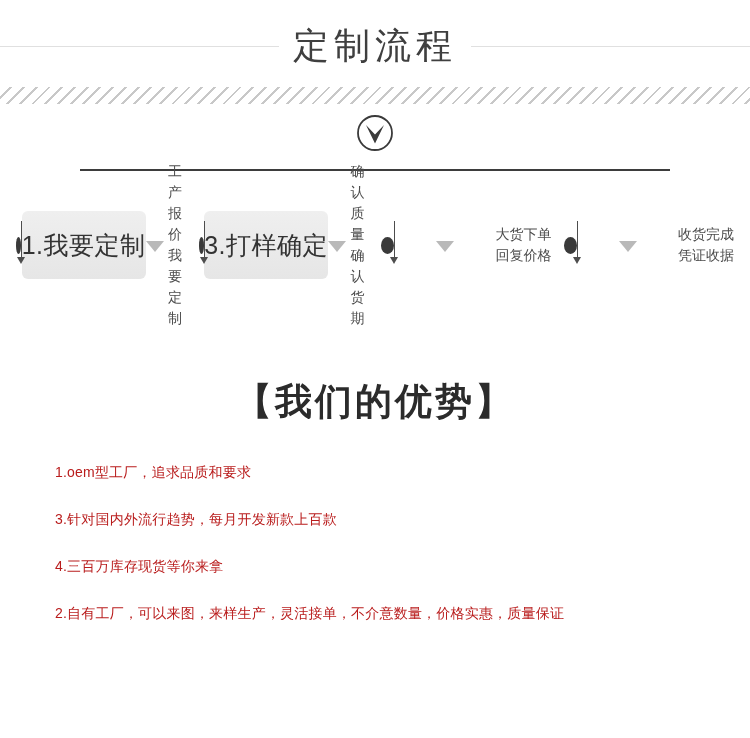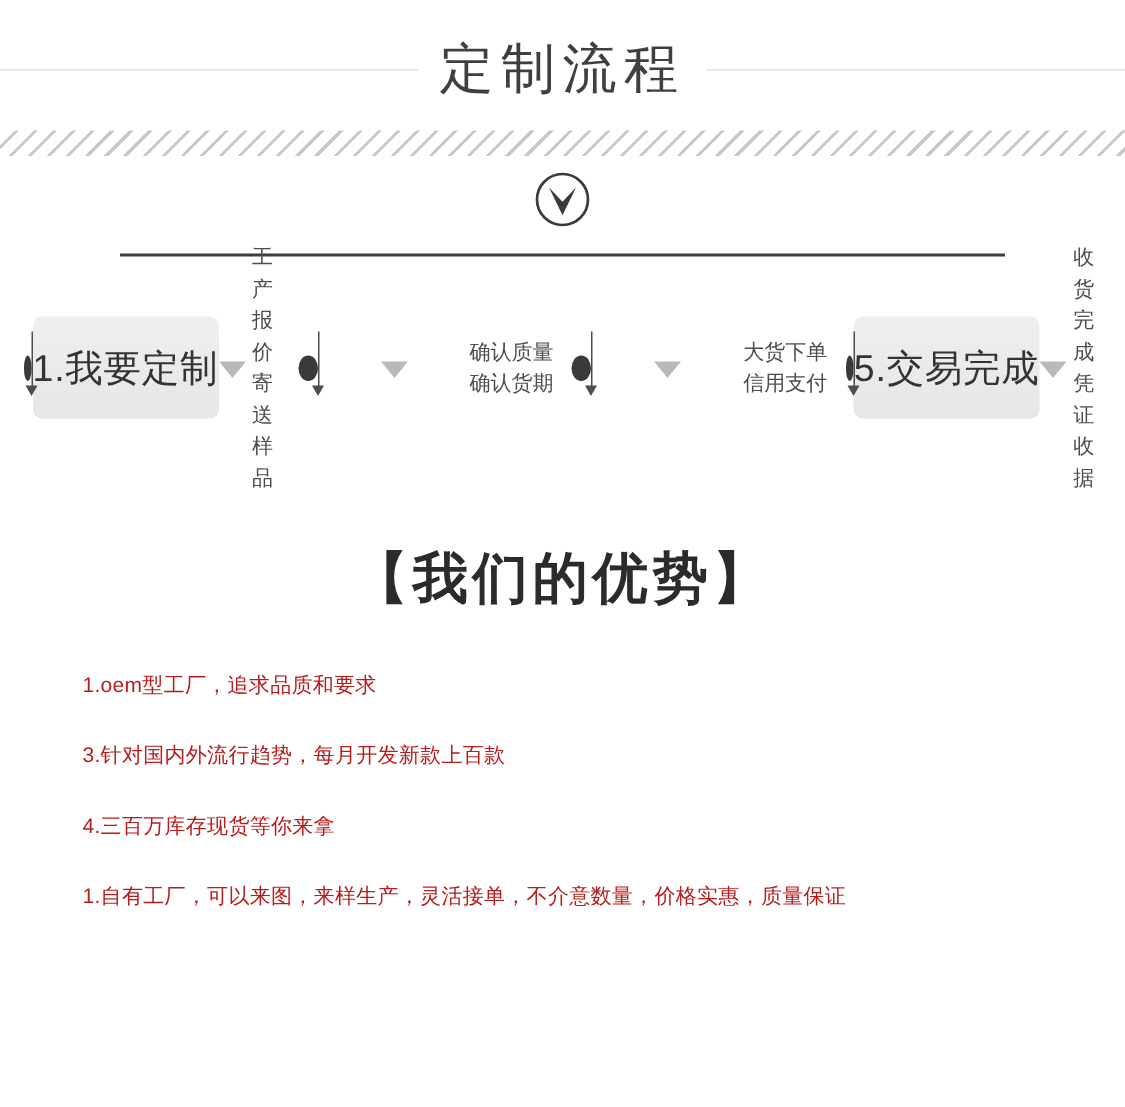--- a/index.html
+++ b/index.html
@@ -88,21 +88,21 @@
     border-right: 9px solid transparent;
     border-top: 11px solid #b9b9b9;
   }
   .note {
     font-size: 14px; line-height: 21px;
     color: #4d4d4d; text-align: center;
   }
 
   
   .adv-title {
-    margin-top: 32px;
+    margin-top: 48px;
     text-align: center;
     font-size: 37px; font-weight: 700; color: #2b2b2b;
     letter-spacing: 3px;
   }
   .adv-list {
     list-style: none;
     margin: 34px 20px 0 55px;
   }
   .adv-list li {
     font-size: 14px; color: #b91c1c;
@@ -137,61 +137,61 @@
 
     <div class="flow-col">
       <div class="dot"></div>
       <div class="stem"></div>
       <div class="step-box">
         <span>1.我要定制</span>
       </div>
       <div class="tri"></div>
       <div class="note">
         <div>工产报价</div>
-        <div>寄送样品</div>
+        <div>我要定制</div>
       </div>
     </div>
 
 
     <div class="flow-col">
       <div class="dot"></div>
       <div class="stem"></div>
+      <div class="step-box">
+        <span>3.打样确定</span>
+      </div>
       <div class="tri"></div>
       <div class="note">
         <div>确认质量</div>
         <div>确认货期</div>
       </div>
     </div>
 
     <div class="flow-col">
       <div class="dot"></div>
       <div class="stem"></div>
       <div class="tri"></div>
       <div class="note">
         <div>大货下单</div>
-        <div>信用支付</div>
+        <div>回复价格</div>
       </div>
     </div>
 
     <div class="flow-col">
       <div class="dot"></div>
       <div class="stem"></div>
-      <div class="step-box">
-        <span>5.交易完成</span>
-      </div>
       <div class="tri"></div>
       <div class="note">
         <div>收货完成</div>
         <div>凭证收据</div>
       </div>
     </div>
   </div>
 
   <h2 class="adv-title">【我们的优势】</h2>
 
   <ul class="adv-list">
     <li>1.oem型工厂，追求品质和要求</li>
     <li>3.针对国内外流行趋势，每月开发新款上百款</li>
     <li>4.三百万库存现货等你来拿</li>
-    <li>1.自有工厂，可以来图，来样生产，灵活接单，不介意数量，价格实惠，质量保证</li>
+    <li>2.自有工厂，可以来图，来样生产，灵活接单，不介意数量，价格实惠，质量保证</li>
   </ul>
 
 </div>
 
 </body></html>

